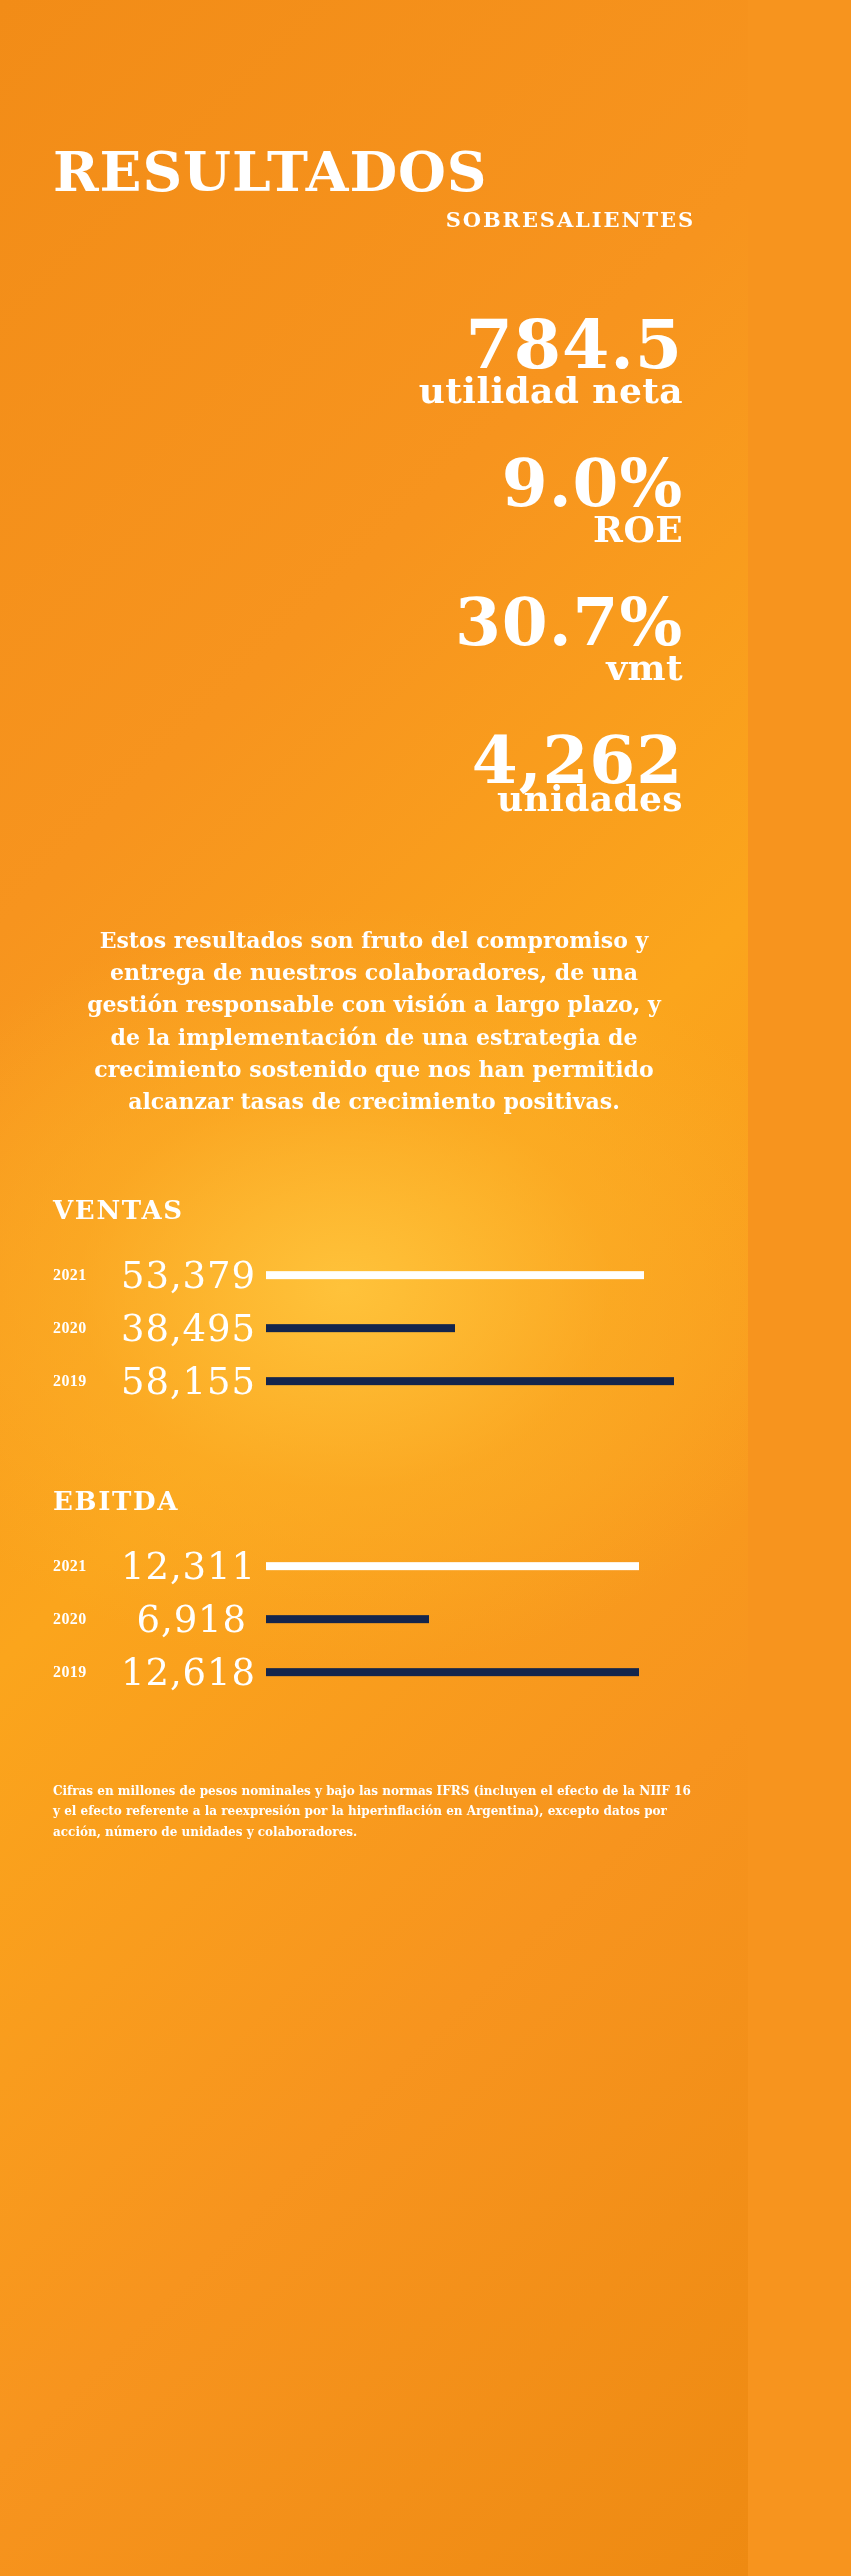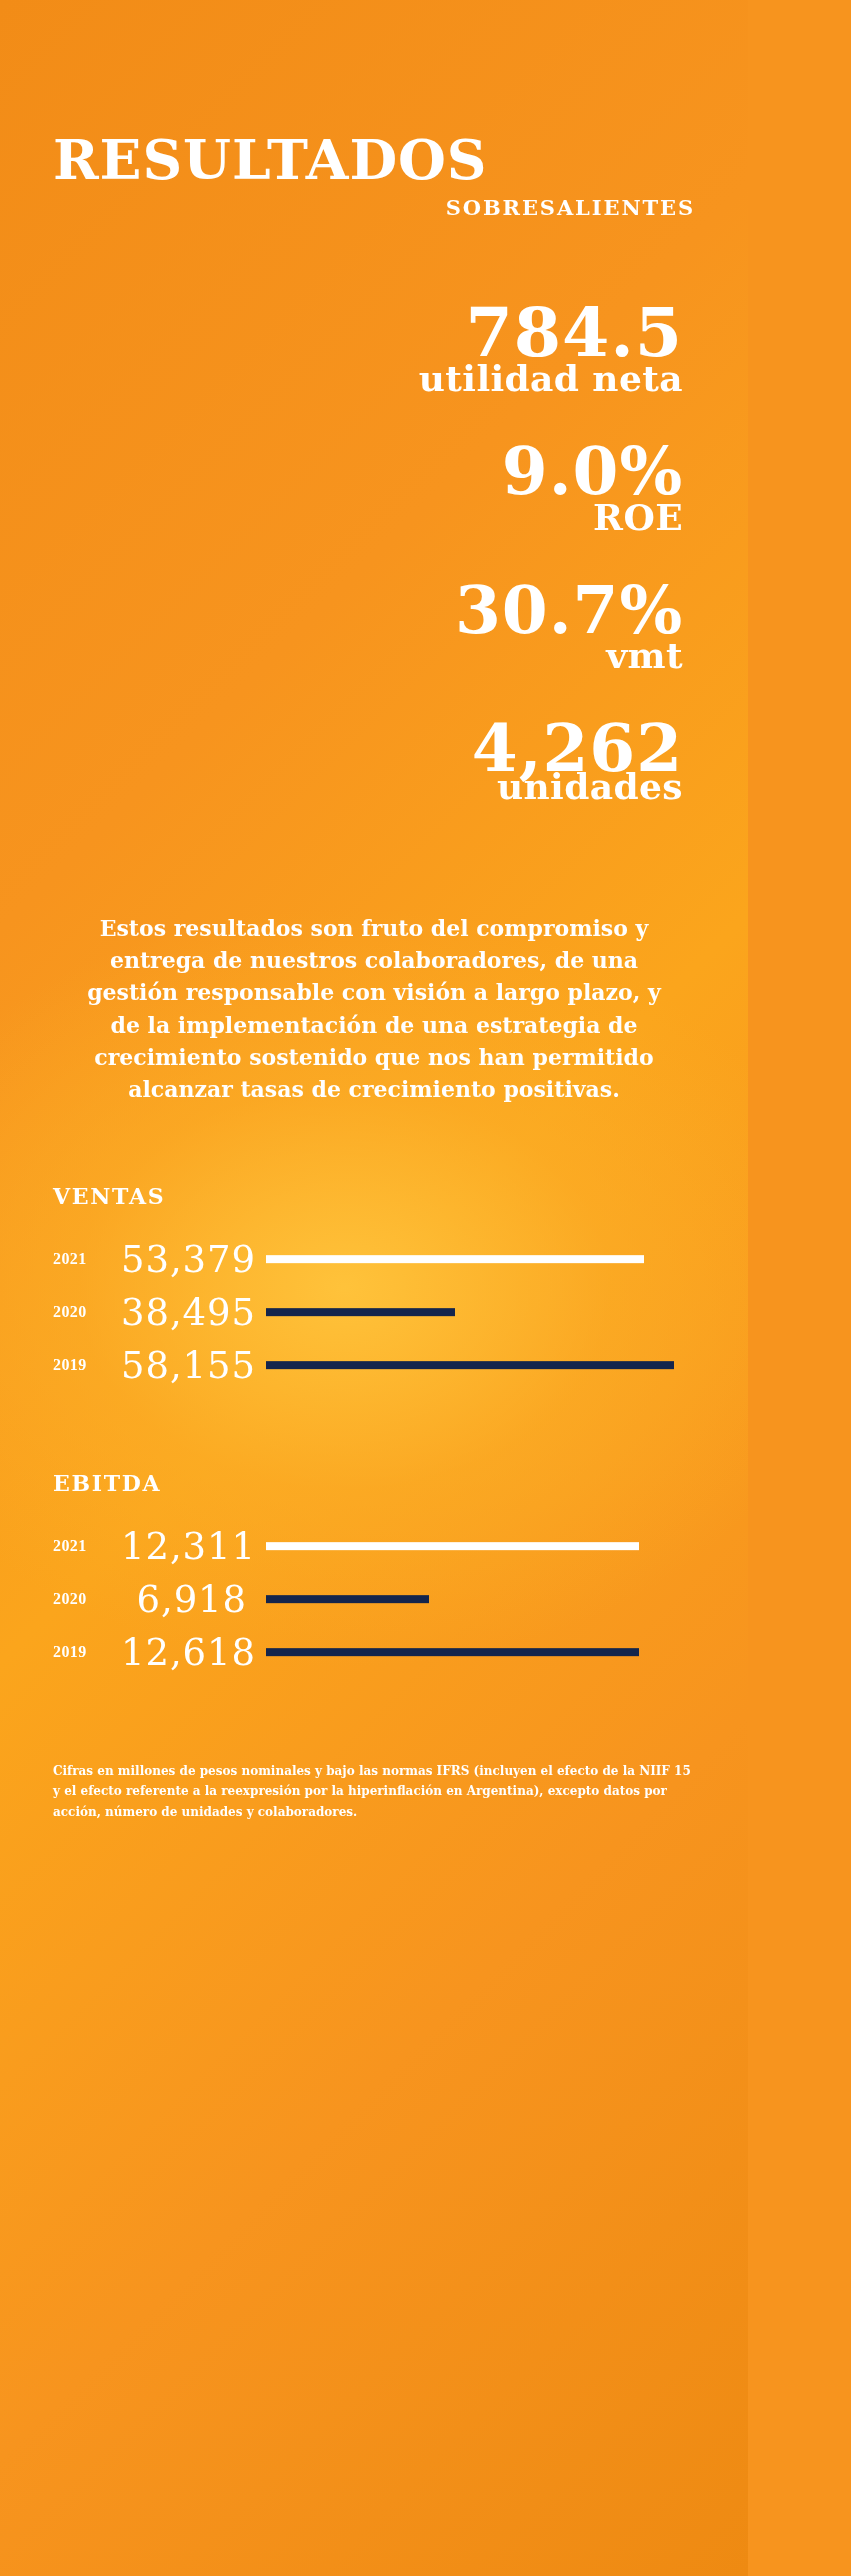--- a/index.html
+++ b/index.html
@@ -14,21 +14,21 @@
     overflow: hidden;
   }
   .page {
     position: relative;
     width: 748px;
     height: 2576px;
     background:
       radial-gradient(ellipse 699px 528px at 46% 50%, rgba(255,196,60,0.95) 0%, rgba(252,176,40,0.55) 38%, rgba(247,148,29,0.0) 72%),
       linear-gradient(135deg, #F28C17 0%, #F7941E 28%, #FBA51C 50%, #F7941E 74%, #EE8A12 100%);
     box-sizing: border-box;
-    padding: 4px 53px;
+    padding: 16px 53px;
     color: #ffffff;
   }
 
   
   .header {
     padding-top: 128px;
   }
   .title-main {
     font-family: "DejaVu Serif", serif;
     font-weight: 700;
@@ -93,21 +93,21 @@
     padding: 0 22px;
   }
 
   
   .section {
     margin-top: 78px;
   }
   .section-title {
     font-family: "DejaVu Serif", serif;
     font-weight: 700;
-    font-size: 22px;
+    font-size: 26px;
     letter-spacing: 1.7px;
     color: #ffffff;
     margin: 6px 0 24px 0;
   }
   .bar-row {
     display: flex;
     align-items: center;
     height: 53px;
   }
   .bar-year {
@@ -240,16 +240,16 @@
 
     <div class="bar-row">
       <span class="bar-year">2019</span>
       <span class="bar-value">12,618</span>
       <span class="bar-track">
         <span class="bar-fill" style="width:87%"></span>
       </span>
     </div>
   </div>
 
-  <p class="footnote">Cifras en millones de pesos nominales y bajo las normas IFRS (incluyen el efecto de la NIIF 15 y el efecto referente a la reexpresión por la hiperinflación en Argentina), excepto datos por acción, número de unidades y colaboradores.</p>
+  <p class="footnote">Cifras en millones de pesos nominales y bajo las normas IFRS (incluyen el efecto de la NIIF 16 y el efecto referente a la reexpresión por la hiperinflación en Argentina), excepto datos por acción, número de unidades y colaboradores.</p>
 
 </div>
 
 
 </body></html>

